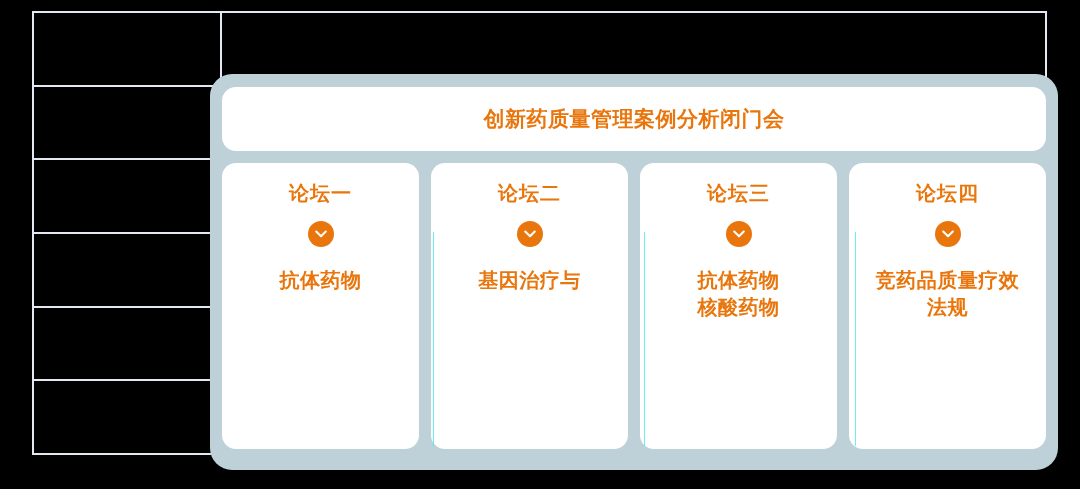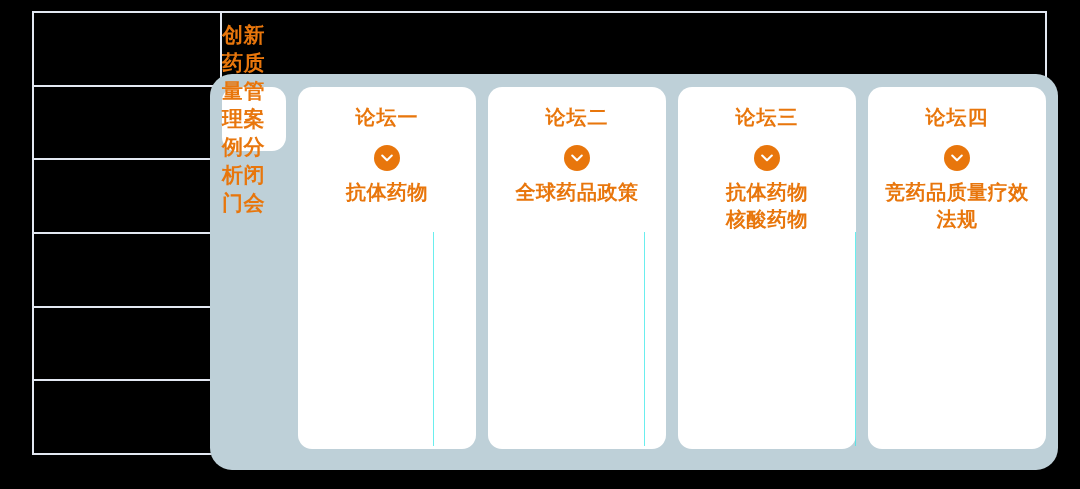--- a/index.html
+++ b/index.html
@@ -54,20 +54,21 @@
     position: absolute;
     left: 210px;
     top: 74px;
     width: 848px;
     height: 396px;
     background: #bed0d8;
     border-radius: 22px;
     box-sizing: border-box;
     padding: 13px 12px 21px 12px;
     display: flex;
+    flex-direction: column;
     gap: 12px;
     box-shadow: 0 1px 3px rgba(0,0,0,0.10);
   }
 
   .banner {
     background: #ffffff;
     border-radius: 14px;
     height: 64px;
     flex: 0 0 64px;
     display: flex;
@@ -112,21 +113,21 @@
     height: 26px;
     border-radius: 50%;
     background: #e8760c;
     display: flex;
     align-items: center;
     justify-content: center;
     flex: 0 0 auto;
   }
   .forum-chevron svg { display: block; }
   .forum-topic {
-    margin-top: 8px;
+    margin-top: 20px;
     color: #e8760c;
     font-weight: bold;
     font-size: 20px;
     line-height: 1.35;
     text-align: center;
     letter-spacing: 0.5px;
     white-space: pre-line;
   }
 
   
@@ -189,21 +190,21 @@
       <div class="forum-topic">抗体药物</div>
     </div>
 
     <div class="forum-card">
       <div class="forum-title">论坛二</div>
       <div class="forum-chevron">
         <svg width="16" height="16" viewBox="0 0 16 16" aria-hidden="true">
           <path d="M3.2 5.6 L8 10.2 L12.8 5.6" fill="none" stroke="#ffffff" stroke-width="2.1" stroke-linecap="round" stroke-linejoin="round"></path>
         </svg>
       </div>
-      <div class="forum-topic">全球药品政策</div>
+      <div class="forum-topic">基因治疗与</div>
     </div>
 
     <div class="forum-card">
       <div class="forum-title">论坛三</div>
       <div class="forum-chevron">
         <svg width="16" height="16" viewBox="0 0 16 16" aria-hidden="true">
           <path d="M3.2 5.6 L8 10.2 L12.8 5.6" fill="none" stroke="#ffffff" stroke-width="2.1" stroke-linecap="round" stroke-linejoin="round"></path>
         </svg>
       </div>
       <div class="forum-topic">抗体药物

